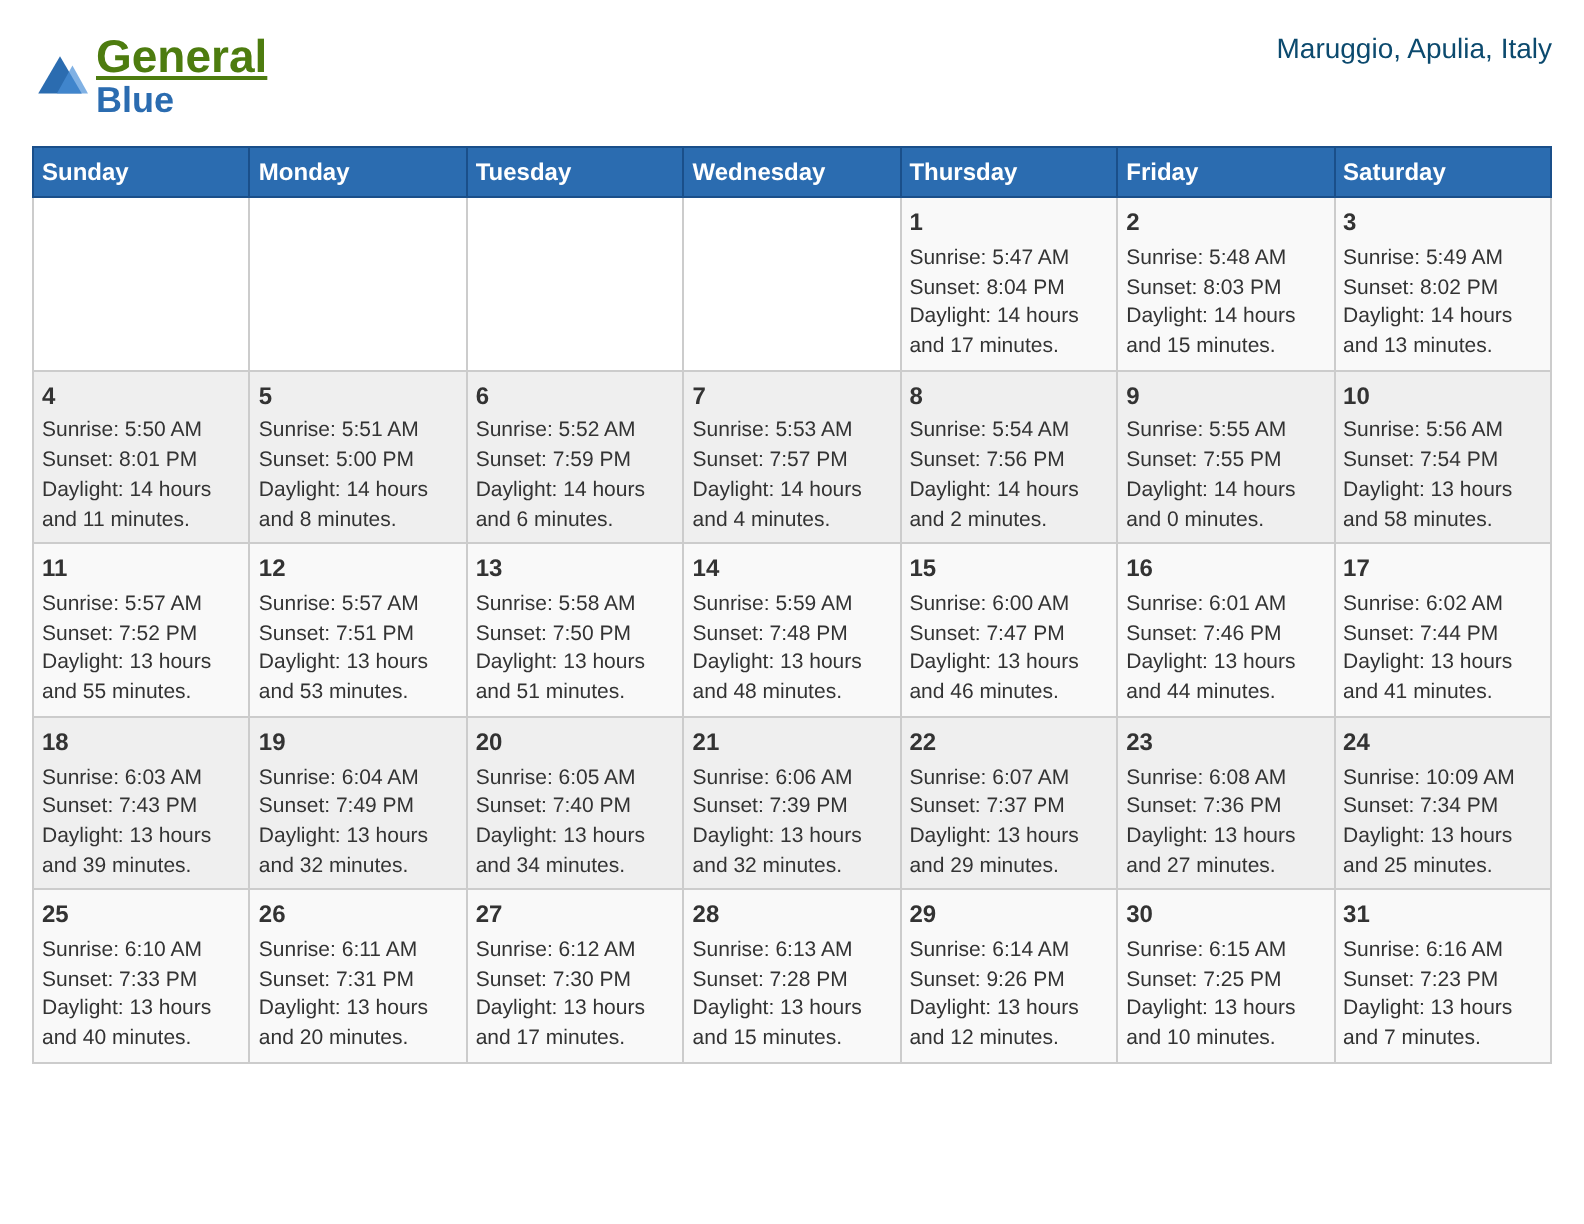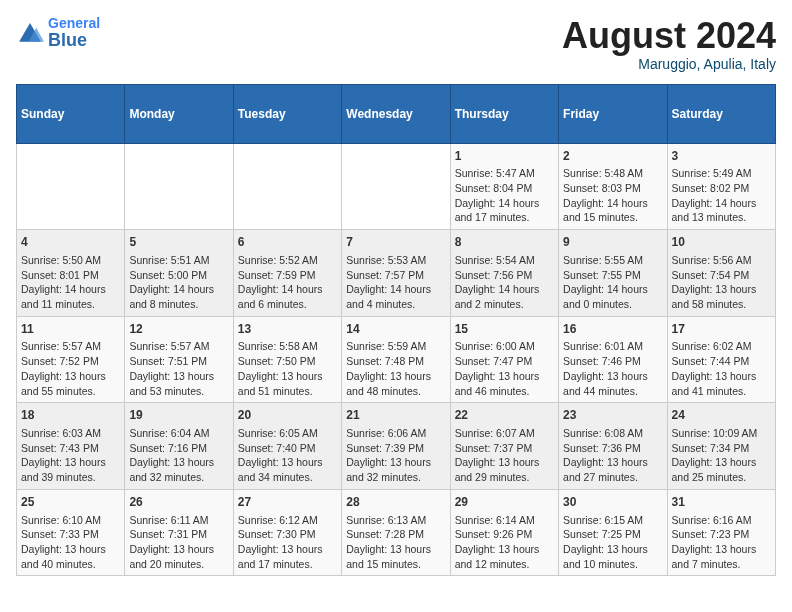--- a/index.html
+++ b/index.html
@@ -20,23 +20,24 @@
       display: flex;
       align-items: center;
       gap: 4px;
     }
     .logo-text {
       display: flex;
       flex-direction: column;
       line-height: 1.1;
     }
     .logo-general {
-      font-size: 14px;
-      font-weight: bold;
-      color: #3b82f6;
+      font-size: 23px;
+      font-weight: bold;
+      color: #4d7c0f;
+      text-decoration: underline;
     }
     .logo-blue {
       font-size: 18px;
       font-weight: bold;
       color: #2b6cb0;
     }
     .logo-icon {
       width: 28px;
       height: 28px;
     }
@@ -54,21 +55,21 @@
       color: #0c4a6e;
     }
     table {
       width: 100%;
       border-collapse: collapse;
       font-size: 11px;
     }
     thead tr th {
       background-color: #2b6cb0;
       color: #fff;
-      padding: 22px 4px;
+      padding: 5px 4px;
       text-align: left;
       font-size: 12px;
       font-weight: bold;
       border: 1px solid #1a4f8a;
     }
     tbody tr td {
       border: 1px solid #ccc;
       vertical-align: top;
       padding: 4px 4px;
       min-height: 80px;
@@ -103,21 +104,20 @@
     <svg class="logo-icon" viewBox="0 0 36 36">
       <polygon points="18,4 32,28 4,28" fill="#2b6cb0"></polygon>
       <polygon points="26,10 36,28 16,28" fill="#4a90d9" opacity="0.7"></polygon>
     </svg>
     <div class="logo-text">
       <span class="logo-general">General</span>
       <span class="logo-blue">Blue</span>
     </div>
   </div>
   <div class="title-block">
-    <div class="month-title">August 2024</div>
     <div class="subtitle">Maruggio, Apulia, Italy</div>
   </div>
 </div>
 
 <table>
   <thead>
     <tr>
     <th>Sunday</th>
         <th>Monday</th>
         <th>Tuesday</th>
@@ -261,21 +261,21 @@
         <td>
           <span class="day-num">18</span>
           <div>Sunrise: 6:03 AM</div>
           <div>Sunset: 7:43 PM</div>
           <div>Daylight: 13 hours</div>
           <div>and 39 minutes.</div>
         </td>
         <td>
           <span class="day-num">19</span>
           <div>Sunrise: 6:04 AM</div>
-          <div>Sunset: 7:16 PM</div>
+          <div>Sunset: 7:49 PM</div>
           <div>Daylight: 13 hours</div>
           <div>and 32 minutes.</div>
         </td>
         <td>
           <span class="day-num">20</span>
           <div>Sunrise: 6:05 AM</div>
           <div>Sunset: 7:40 PM</div>
           <div>Daylight: 13 hours</div>
           <div>and 34 minutes.</div>
         </td>

